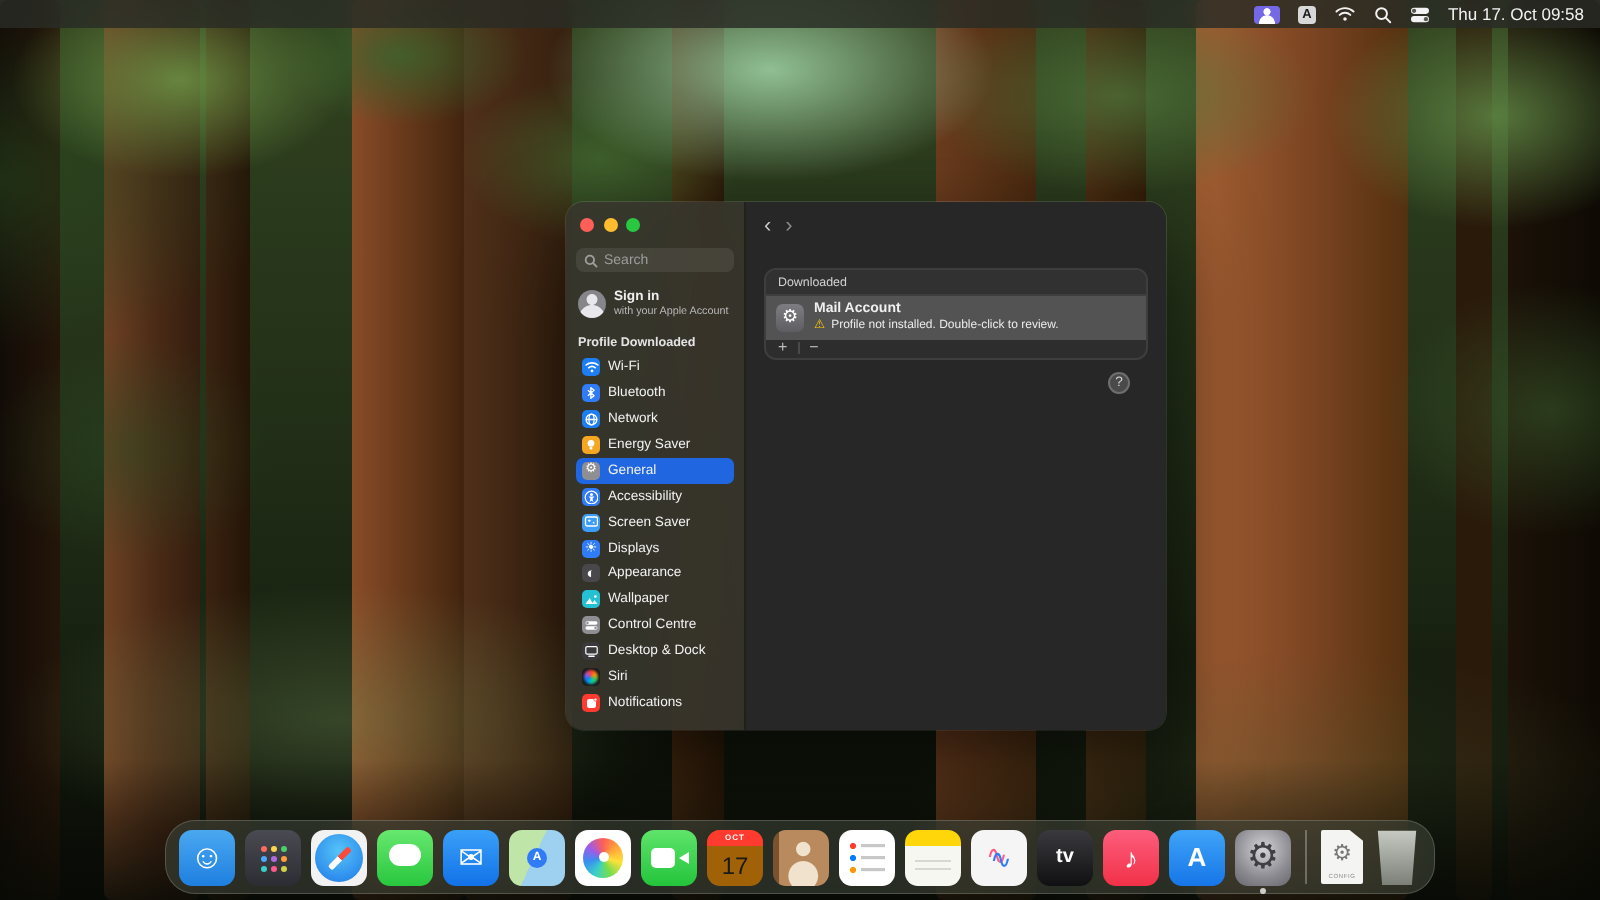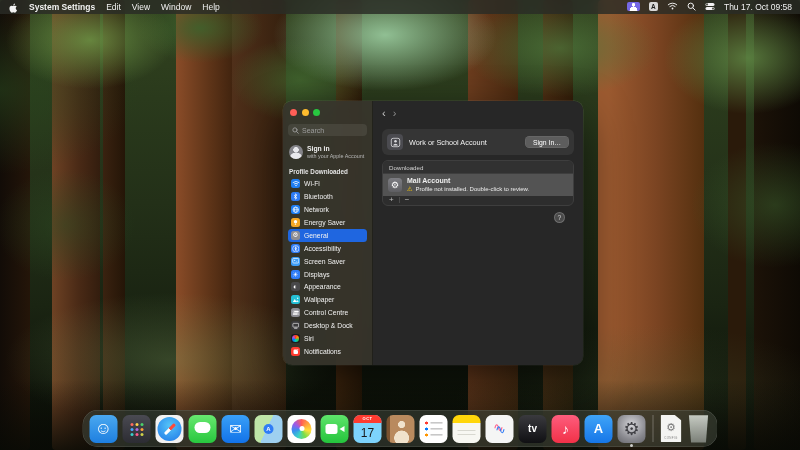--- a/index.html
+++ b/index.html
@@ -35,21 +35,21 @@
     radial-gradient(260px 100px at 650px 400px, rgba(70,90,50,.3), transparent 75%)}
   .ground{position:absolute;left:0;right:0;bottom:0;height:70px;background:linear-gradient(180deg,transparent,rgba(8,10,5,.85))}
 
   
   .menubar{position:absolute;left:0;top:0;right:0;height:14px;display:flex;align-items:center;
     padding:0 8px;background:rgba(42,44,38,.82);backdrop-filter:blur(6px);color:#f2f2f2;font-size:8.5px;z-index:50}
   .mleft{display:flex;align-items:center;gap:11px}
   .mitem{line-height:14px}
   .mapp{font-weight:bold}
   .apple{width:10px;height:11px;display:inline-flex}
-  .mright{margin-left:auto;display:flex;align-items:flex-start;gap:9px}
+  .mright{margin-left:auto;display:flex;align-items:center;gap:9px}
   .mi-user{width:13px;height:9px;border-radius:2px;background:#7568e6;position:relative}
   .mi-user::after{content:"";position:absolute;inset:0;background:
       radial-gradient(circle at 50% 32%, #fff 0 18%, transparent 22%),
       radial-gradient(circle at 50% 95%, #fff 0 35%, transparent 38%)}
   .mi-input{width:9px;height:9px;border-radius:2px;background:#d8d8d8;color:#1a1a1a;font-size:6.5px;font-weight:bold;
     display:flex;align-items:center;justify-content:center}
   .msvg{display:inline-flex}
   .clock{font-size:8.5px;white-space:nowrap}
 
   
@@ -125,21 +125,21 @@
   .d-maps::after{content:"A";position:absolute;left:9px;top:9px;width:10px;height:10px;border-radius:50%;background:#2f7cf6;
     color:#fff;font-size:6px;font-weight:bold;display:flex;align-items:center;justify-content:center}
   .d-photos{background:#fff}
   .d-photos::after{content:"";position:absolute;inset:4px;border-radius:50%;
     background:conic-gradient(#ff5e57,#ffa63a,#ffe03a,#7ade4a,#3ad0c8,#3a8ef0,#a05ae8,#ff5e57)}
   .d-photos::before{content:"";position:absolute;left:11.5px;top:11.5px;width:5px;height:5px;border-radius:50%;background:#fff;z-index:2}
   .d-facetime{background:linear-gradient(180deg,#5ee46a,#24c43c)}
   .d-facetime::after{content:"";position:absolute;left:5px;top:9px;width:12px;height:10px;border-radius:2.5px;background:#fff}
   .d-facetime::before{content:"";position:absolute;right:4px;top:11px;width:0;height:0;
     border:3px solid transparent;border-right:5px solid #fff}
-  .d-calendar{background:#7dd3fc;flex-direction:column}
+  .d-calendar{background:#a16207;flex-direction:column}
   .calm{position:absolute;top:0;left:0;right:0;height:8px;background:#ff3b30;color:#fff;font-size:4px;font-weight:bold;
     font-style:normal;display:flex;align-items:center;justify-content:center;border-radius:6.5px 6.5px 0 0;letter-spacing:.5px}
   .cald{position:absolute;top:8px;left:0;right:0;bottom:0;display:flex;align-items:center;justify-content:center;
     color:#1a1a1a;font-size:12px;font-weight:normal}
   .d-contacts{background:linear-gradient(90deg,#7a5230 0 3px,#b98a5e 3px)}
   .d-contacts::after{content:"";position:absolute;inset:0;background:
     radial-gradient(circle at 54% 34%, #f0e2cc 0 14%, transparent 16%),
     radial-gradient(circle at 54% 82%, #f0e2cc 0 26%, transparent 28%)}
   .d-reminders{background:#fff}
   .d-reminders::after{content:"";position:absolute;inset:0;background-image:
@@ -185,35 +185,20 @@
     <div class="tr t7"></div>
     <div class="tr t8"></div>
     <div class="tr t9"></div>
     <div class="tr t10"></div>
     <div class="tr t11"></div>
     <div class="fol"></div>
     <div class="ground"></div>
   </div>
 
   <div class="menubar">
-    <div class="mleft">
-      <span class="apple">
-        <svg viewBox="0 0 11 13" width="10" height="12">
-            <g fill="#f2f2f2">
-          <path d="M8.5 6.9c0-1.3 1.05-1.95 1.1-1.98-.6-.88-1.54-1-1.87-1.02-.8-.08-1.55.47-1.95.47-.4 0-1.02-.46-1.68-.45-.87.01-1.67.5-2.12 1.28-.9 1.57-.23 3.9.65 5.18.43.62.94 1.33 1.61 1.3.65-.02.9-.42 1.68-.42.78 0 1 .42 1.69.41.7-.01 1.14-.64 1.57-1.27.49-.72.7-1.42.71-1.46-.02-.01-1.37-.53-1.39-2.04z"></path>
-          <path d="M7.2 3.1c.36-.43.6-1.04.53-1.64-.51.02-1.14.34-1.5.78-.33.38-.62 1-.54 1.58.57.05 1.15-.29 1.51-.72z"></path>
-        </g>
-          </svg>
-      </span>
-      <span class="mitem mapp">System Settings</span>
-      <span class="mitem">Edit</span>
-      <span class="mitem">View</span>
-      <span class="mitem">Window</span>
-      <span class="mitem">Help</span>
-    </div>
     <div class="mright">
       <span class="mi-user"></span>
       <span class="mi-input">A</span>
       <span class="msvg">
         <svg viewBox="0 0 12 9" width="11" height="8" fill="none" stroke="#f2f2f2" stroke-width="1.1" stroke-linecap="round">
           <path d="M1.2 3.1a7 7 0 0 1 9.6 0"></path>
             <path d="M3 5a4.4 4.4 0 0 1 6 0"></path>
             <circle cx="6" cy="7.3" r="1" fill="#f2f2f2" stroke="none"></circle>
         </svg>
       </span>
@@ -380,31 +365,20 @@
       </div>
     </div>
 
     <div class="content">
       <div class="chead">
         <span class="chev">‹</span>
         <span class="chev fwd">›</span>
       </div>
 
       <div class="cbody">
-        <div class="workrow">
-          <span class="wicon">
-            <svg viewBox="0 0 12 12" width="11" height="11" fill="none" stroke="#d9d9dc" stroke-width=".9">
-              <rect x="1.4" y="1.4" width="9.2" height="9.2" rx="2"></rect>
-              <circle cx="6" cy="4.6" r="1.4" fill="#d9d9dc" stroke="none"></circle>
-              <path d="M3.4 9.2a2.7 2.7 0 0 1 5.2 0z" fill="#d9d9dc" stroke="none"></path>
-            </svg>
-          </span>
-          <span class="wlabel">Work or School Account</span>
-          <button class="btn">Sign In…</button>
-        </div>
 
         <div class="group">
           <div class="ghead">Downloaded</div>
           <div class="prow">
             <span class="picon">⚙</span>
             <span>
               <div class="pname">Mail Account</div>
               <div class="pstat">
                 <span class="warn">⚠</span>
                 <span>Profile not installed. Double-click to review.</span>

